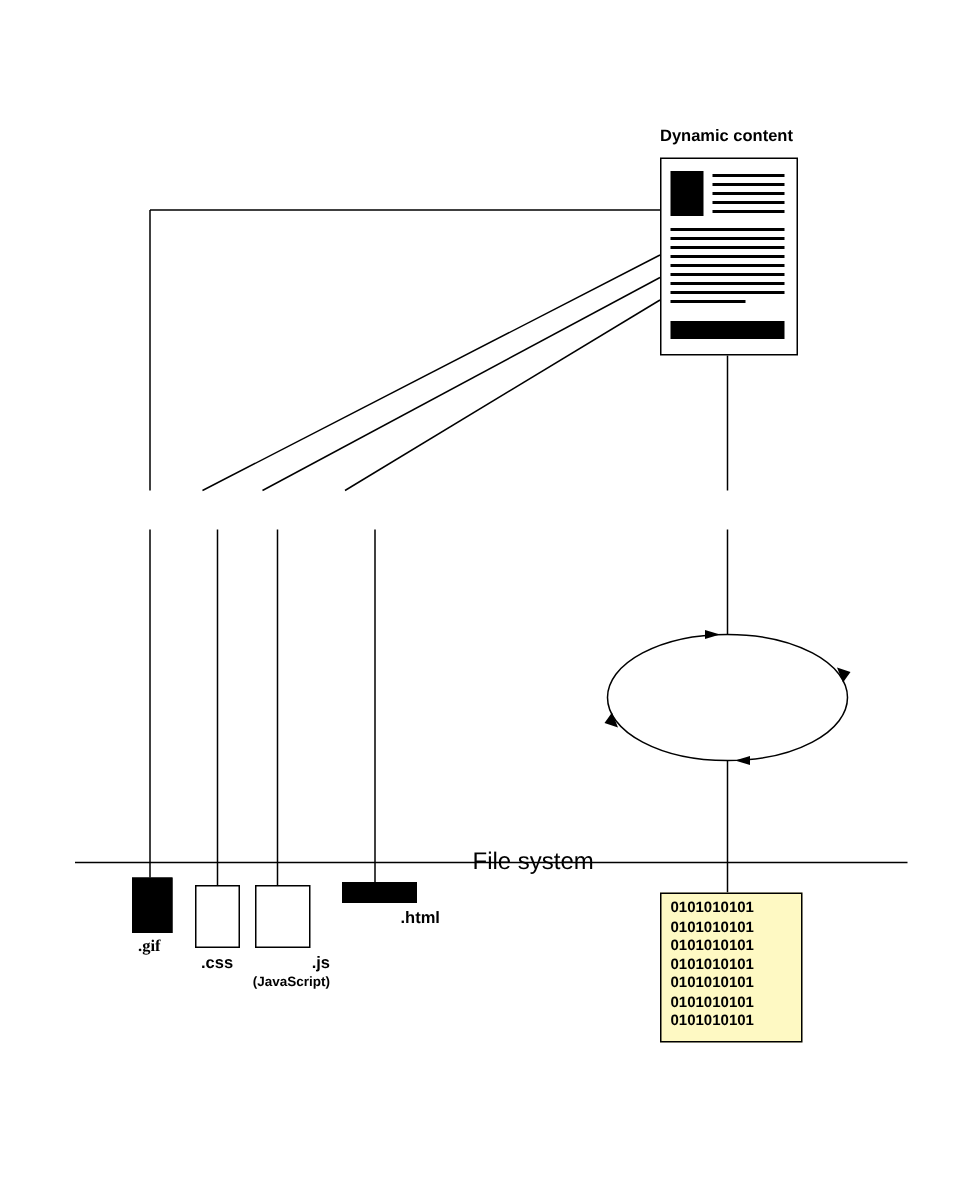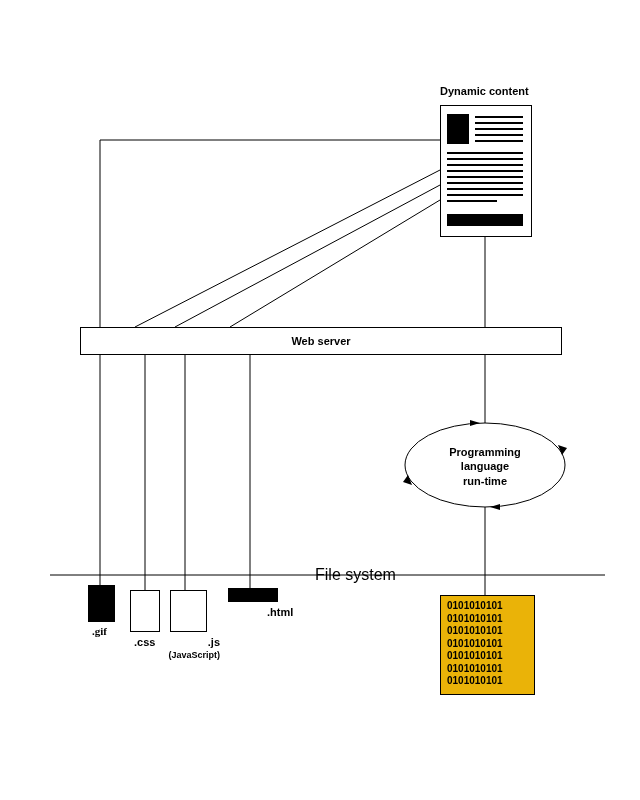--- a/index.html
+++ b/index.html
@@ -97,21 +97,21 @@
     width: 50px;
     height: 14px;
     background: black;
   }
   .binary-box {
     position: absolute;
     left: 440px;
     top: 595px;
     width: 95px;
     height: 100px;
-    background: #eab308;
+    background: #fef9c3;
     border: 1px solid black;
     padding: 4px 6px;
     font-size: 10px;
     font-weight: bold;
     line-height: 1.25;
     box-sizing: border-box;
   }
   .ext-list {
     position: absolute;
     left: 472px;
@@ -180,29 +180,21 @@
   <div class="doc-line" style="left:6px; top:58px; width:76px;"></div>
   <div class="doc-line" style="left:6px; top:64px; width:76px;"></div>
   <div class="doc-line" style="left:6px; top:70px; width:76px;"></div>
   <div class="doc-line" style="left:6px; top:76px; width:76px;"></div>
   <div class="doc-line" style="left:6px; top:82px; width:76px;"></div>
   <div class="doc-line" style="left:6px; top:88px; width:76px;"></div>
   <div class="doc-line" style="left:6px; top:94px; width:50px;"></div>
   <div class="doc-inner-black" style="left:6px; top:108px; width:76px; height:12px;"></div>
 </div>
 
-<div class="web-server-box">
-  <span>Web server</span>
-</div>
-
-<div class="ellipse-label">
-  <span>Programming</span><br>
-  <span>language</span><br>
-  <span>run-time</span>
-</div>
+
 
 <div class="label" style="left:315px; top:566px; font-size:16px; font-weight:normal;">File system</div>
 
 <div class="gif-box"></div>
 <div class="label" style="left:92px; top:625px;font-family:Liberation Serif, serif;">.gif</div>
 
 <div class="css-box"></div>
 <div class="label" style="left:134px; top:636px;">.css</div>
 
 <div class="js-box"></div>

